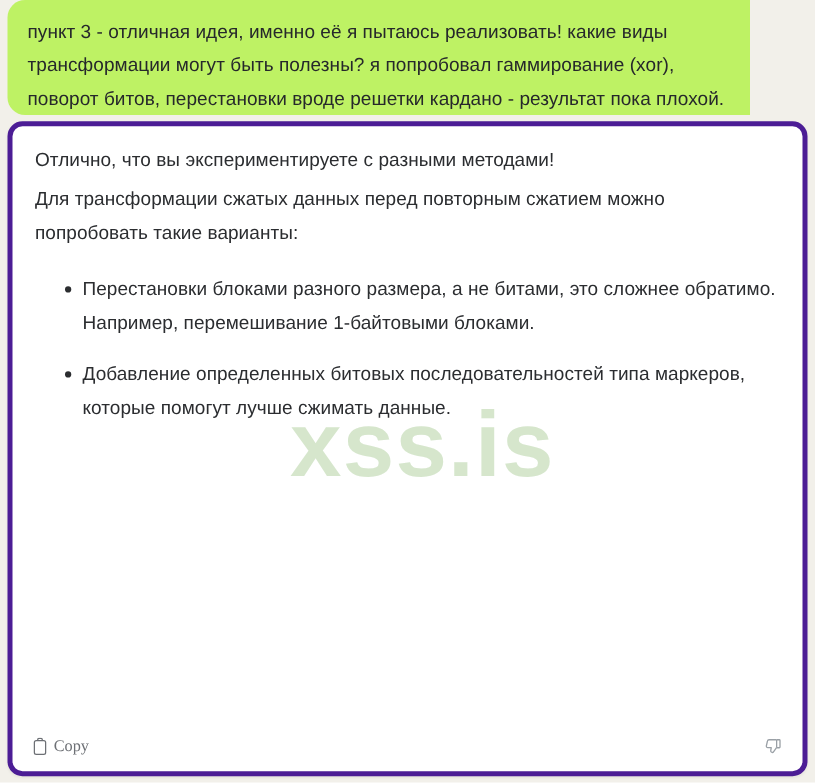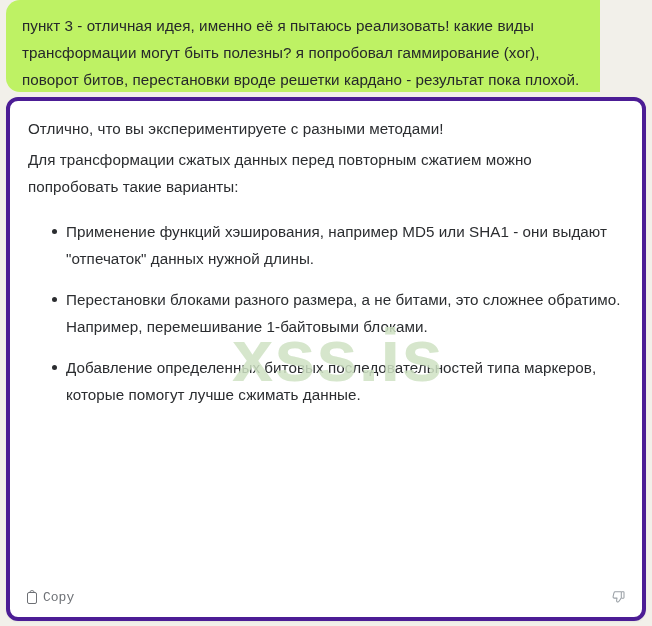--- a/index.html
+++ b/index.html
@@ -129,21 +129,21 @@
   .copy-btn {
     display: flex;
     align-items: center;
     gap: 5px;
     background: none;
     border: none;
     padding: 0;
     cursor: pointer;
     color: #6d7075;
     font-size: 13px;
-    font-family: Liberation Mono, monospace;
+    font-family: Liberation Serif, serif;
   }
   .copy-btn svg { display: block; }
   .feedback-btn {
     background: none;
     border: none;
     padding: 0;
     cursor: pointer;
     display: flex;
     align-items: center;
     color: #9aa0a6;
@@ -159,21 +159,20 @@
 
 <div class="assistant-card">
 
   <div class="card-body">
 
     <p class="para">Отлично, что вы экспериментируете с разными методами!</p>
 
     <p class="para spaced">Для трансформации сжатых данных перед повторным сжатием можно попробовать такие варианты:</p>
 
     <ul class="bullets">
-      <li>Применение функций хэширования, например MD5 или SHA1 - они выдают "отпечаток" данных нужной длины.</li>
       <li>Перестановки блоками разного размера, а не битами, это сложнее обратимо. Например, перемешивание 1-байтовыми блоками.</li>
       <li>Добавление определенных битовых последовательностей типа маркеров, которые помогут лучше сжимать данные.</li>
     </ul>
 
   </div>
 
   <div class="card-footer">
     <button class="copy-btn">
       <span>
         <svg width="12" height="14" viewBox="0 0 12 14" fill="none" xmlns="http://www.w3.org/2000/svg">

